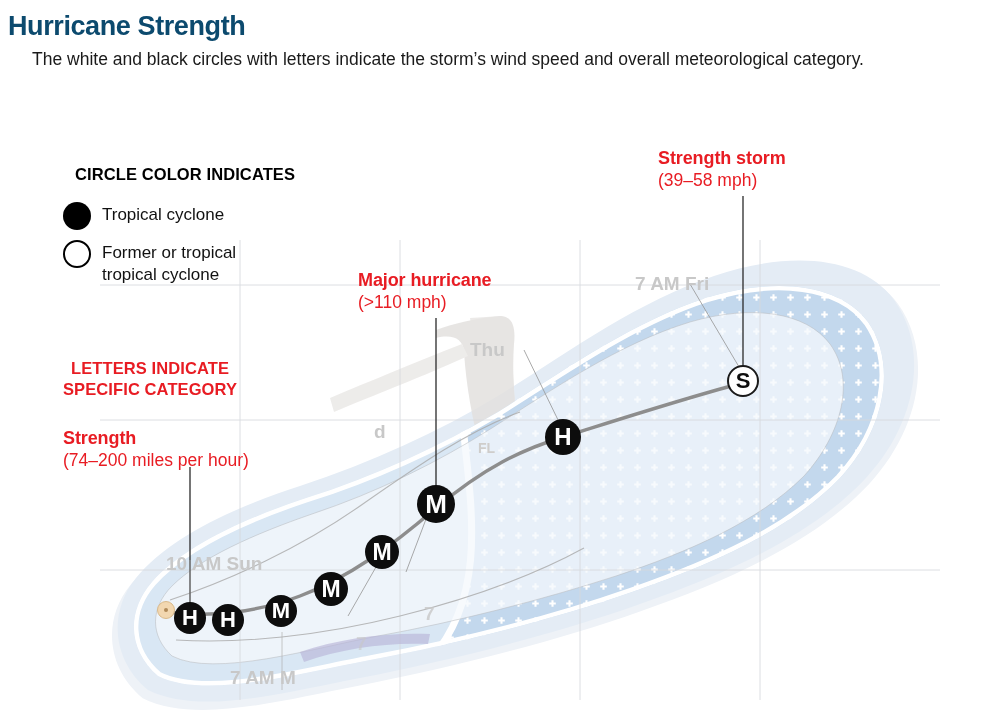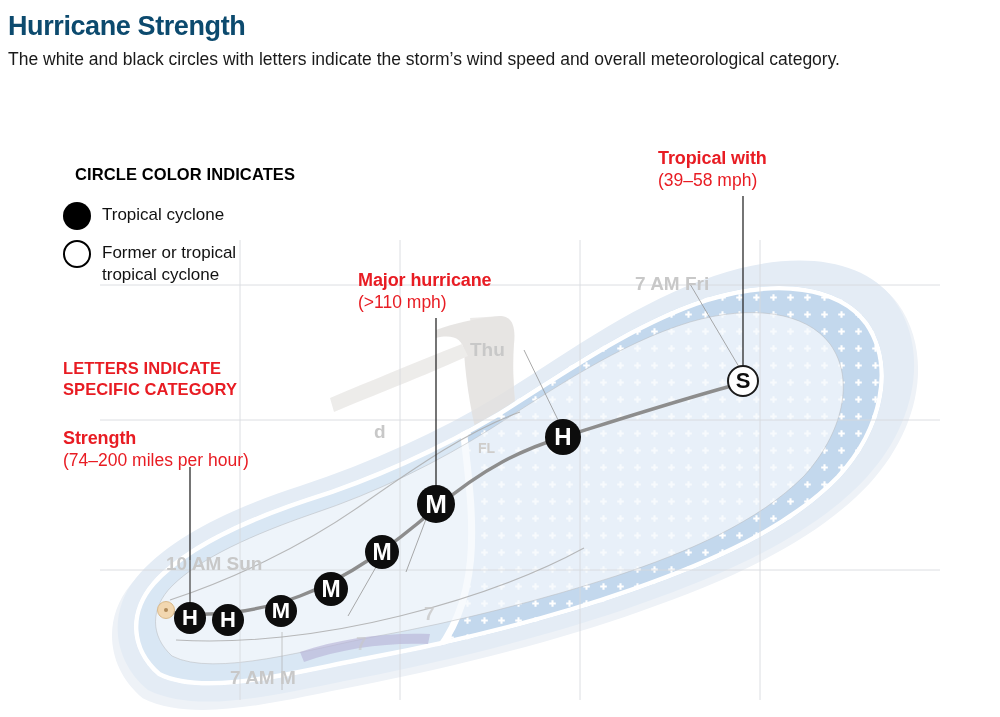--- a/index.html
+++ b/index.html
@@ -32,20 +32,21 @@
     margin: 0 0 7px 0;
     line-height: 1.05;
   }
   #subtitle {
     font-size: 17.5px;
     font-weight: normal;
     color: #1a1a1a;
     line-height: 1.38;
     margin: 0;
     max-width: 880px;
+    text-align: center;
   }
 
   
   #map-layer {
     position: absolute;
     left: 0;
     top: 0;
     width: 1000px;
     height: 717px;
   }
@@ -116,20 +117,21 @@
   }
   #letters-heading {
     position: absolute;
     left: 63px;
     top: 358px;
     font-size: 16.5px;
     font-weight: bold;
     line-height: 1.26;
     letter-spacing: 0.1px;
     color: #e81c23;
+    text-align: center;
   }
   #annot-hurricane { left: 63px; top: 428px; }
   #annot-major     { left: 358px; top: 270px; }
   #annot-tropical  { left: 658px; top: 148px; }
 
   
   .marker {
     position: absolute;
     border-radius: 50%;
     display: flex;
@@ -375,21 +377,21 @@
     <div class="annot-title">Strength</div>
     <div class="annot-sub">(74–200 miles per hour)</div>
   </div>
 
   <div class="annot" id="annot-major">
     <div class="annot-title">Major hurricane</div>
     <div class="annot-sub">(&gt;110 mph)</div>
   </div>
 
   <div class="annot" id="annot-tropical">
-    <div class="annot-title">Tropical with</div>
+    <div class="annot-title">Strength storm</div>
     <div class="annot-sub">(39–58 mph)</div>
   </div>
 
   <div id="markers">
       <div class="origin-dot" style="left: 157px; top: 601px; width: 18px; height: 18px;"></div>
       <div class="marker dark" style="left: 174px; top: 602px; width: 32px; height: 32px; font-size: 22px;">H</div>
       <div class="marker dark" style="left: 212px; top: 604px; width: 32px; height: 32px; font-size: 22px;">H</div>
       <div class="marker dark" style="left: 265px; top: 595px; width: 32px; height: 32px; font-size: 22px;">M</div>
       <div class="marker dark" style="left: 314px; top: 572px; width: 34px; height: 34px; font-size: 23px;">M</div>
       <div class="marker dark" style="left: 365px; top: 535px; width: 34px; height: 34px; font-size: 23px;">M</div>

